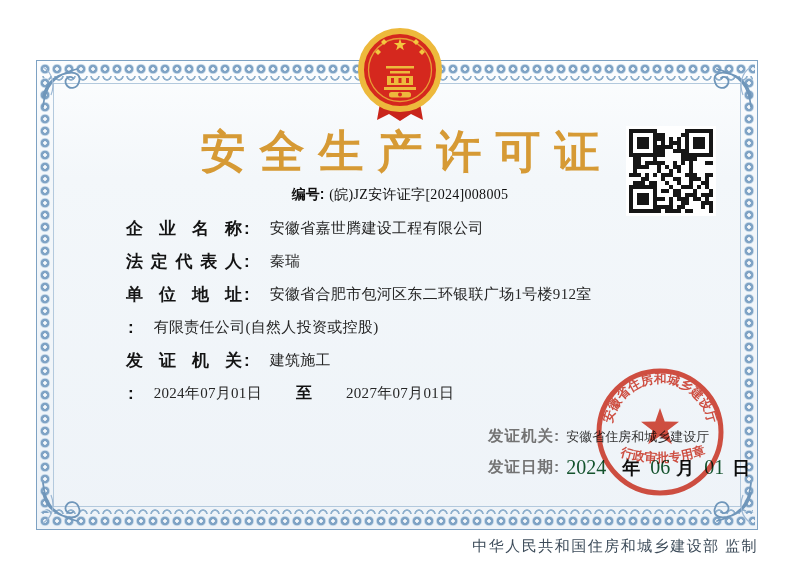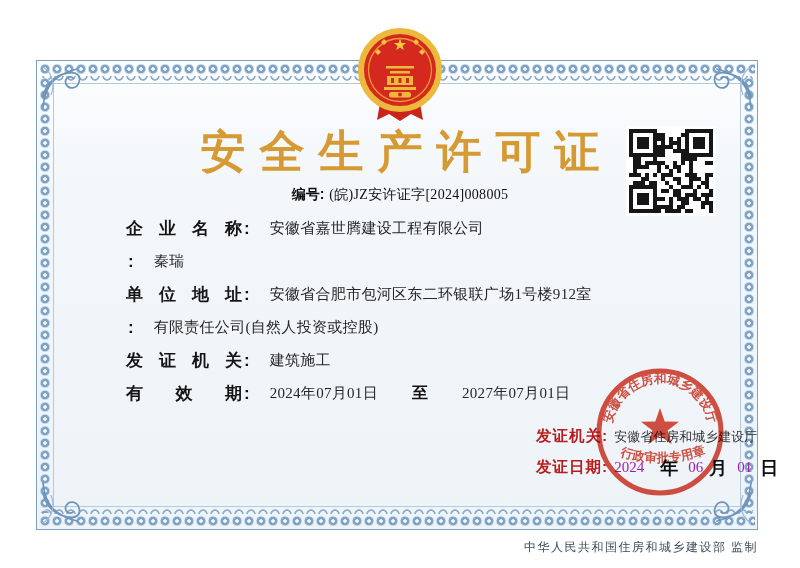--- a/index.html
+++ b/index.html
@@ -44,37 +44,37 @@
   .rows{position:absolute;left:126px;top:212px;z-index:4;}
   .row{height:33px;display:flex;align-items:center;}
   .flabel{display:inline-block;width:116px;font-size:17px;font-weight:bold;color:#141414;
           text-align:justify;text-align-last:justify;-moz-text-align-last:justify;}
   .colon{font-size:17px;font-weight:bold;color:#141414;margin-left:2px;}
   .fvalue{margin-left:20px;font-family:"Liberation Serif",serif;font-size:15px;color:#262626;letter-spacing:.3px;}
   .vto{font-weight:bold;font-size:16px;color:#111;margin:0 34px;font-family:"Liberation Sans",sans-serif;}
 
   .issuer{position:absolute;left:488px;top:421px;z-index:4;}
   .irow{height:31px;display:flex;align-items:center;}
-  .ilabel{font-size:15.5px;font-weight:bold;color:#b91c1c;letter-spacing:1px;margin-left:48px;}
+  .ilabel{font-size:15.5px;font-weight:bold;color:#737373;letter-spacing:1px;}
   .ivalue{margin-left:6px;font-family:"Liberation Serif",serif;font-size:13px;color:#333;}
-  .d-num{font-family:"Liberation Serif",serif;font-size:15px;color:#a21caf;}
+  .d-num{font-family:"Liberation Serif",serif;font-size:20px;color:#14532d;}
   .d-unit{font-weight:bold;font-size:18px;color:#0d0d0d;}
   .ml6{margin-left:6px;}.ml8{margin-left:8px;}.ml10{margin-left:10px;}.ml16{margin-left:16px;}
 
   
   .seal{position:absolute;left:593px;top:365px;width:134px;height:134px;z-index:6;
         opacity:.87;mix-blend-mode:multiply;}
 
   
   .qr{position:absolute;left:626px;top:126px;width:84px;height:84px;background:#ffffff;padding:3px;z-index:4;}
   .qr-grid{position:relative;width:84px;height:84px;}
   .qr-grid i{position:absolute;width:4px;height:4px;background:#161616;}
 
   .footer{position:absolute;right:42px;bottom:12px;z-index:4;
-          font-family:"Liberation Serif",serif;font-size:12px;color:#3d4c5a;letter-spacing:1.5px;}
+          font-family:"Liberation Serif",serif;font-size:15px;color:#3d4c5a;letter-spacing:1.5px;}
 </style>
 </head>
 <body>
 
 <div id="cert">
 
   <div class="frame">
     <div class="chain top"></div>
     <div class="scallop top"></div>
     <div class="chain bottom"></div>
@@ -124,39 +124,39 @@
     <span class="lab">编号:</span><span class="val">(皖)JZ安许证字[2024]008005</span>
   </div>
 
   <div class="rows">
     <div class="row">
       <span class="flabel">企业名称</span>
         <span class="colon">:</span>
       <span class="fvalue">安徽省嘉世腾建设工程有限公司</span>
     </div>
     <div class="row">
+      <span class="flabel">法定代表人</span>
         <span class="colon">:</span>
       <span class="fvalue">秦瑞</span>
     </div>
     <div class="row">
       <span class="flabel">单位地址</span>
         <span class="colon">:</span>
       <span class="fvalue">安徽省合肥市包河区东二环银联广场1号楼912室</span>
     </div>
     <div class="row">
         <span class="colon">:</span>
       <span class="fvalue">有限责任公司(自然人投资或控股)</span>
     </div>
     <div class="row">
       <span class="flabel">发证机关</span>
         <span class="colon">:</span>
       <span class="fvalue">建筑施工</span>
     </div>
     <div class="row">
-      <span class="flabel">有效期</span>
         <span class="colon">:</span>
       <span class="fvalue">2024年07月01日</span>
       <span class="vto">至</span>
       <span class="fvalue" style="margin-left:0">2027年07月01日</span>
     </div>
   </div>
 
   <div class="issuer">
     <div class="irow">
       <span class="ilabel">发证机关:</span>

